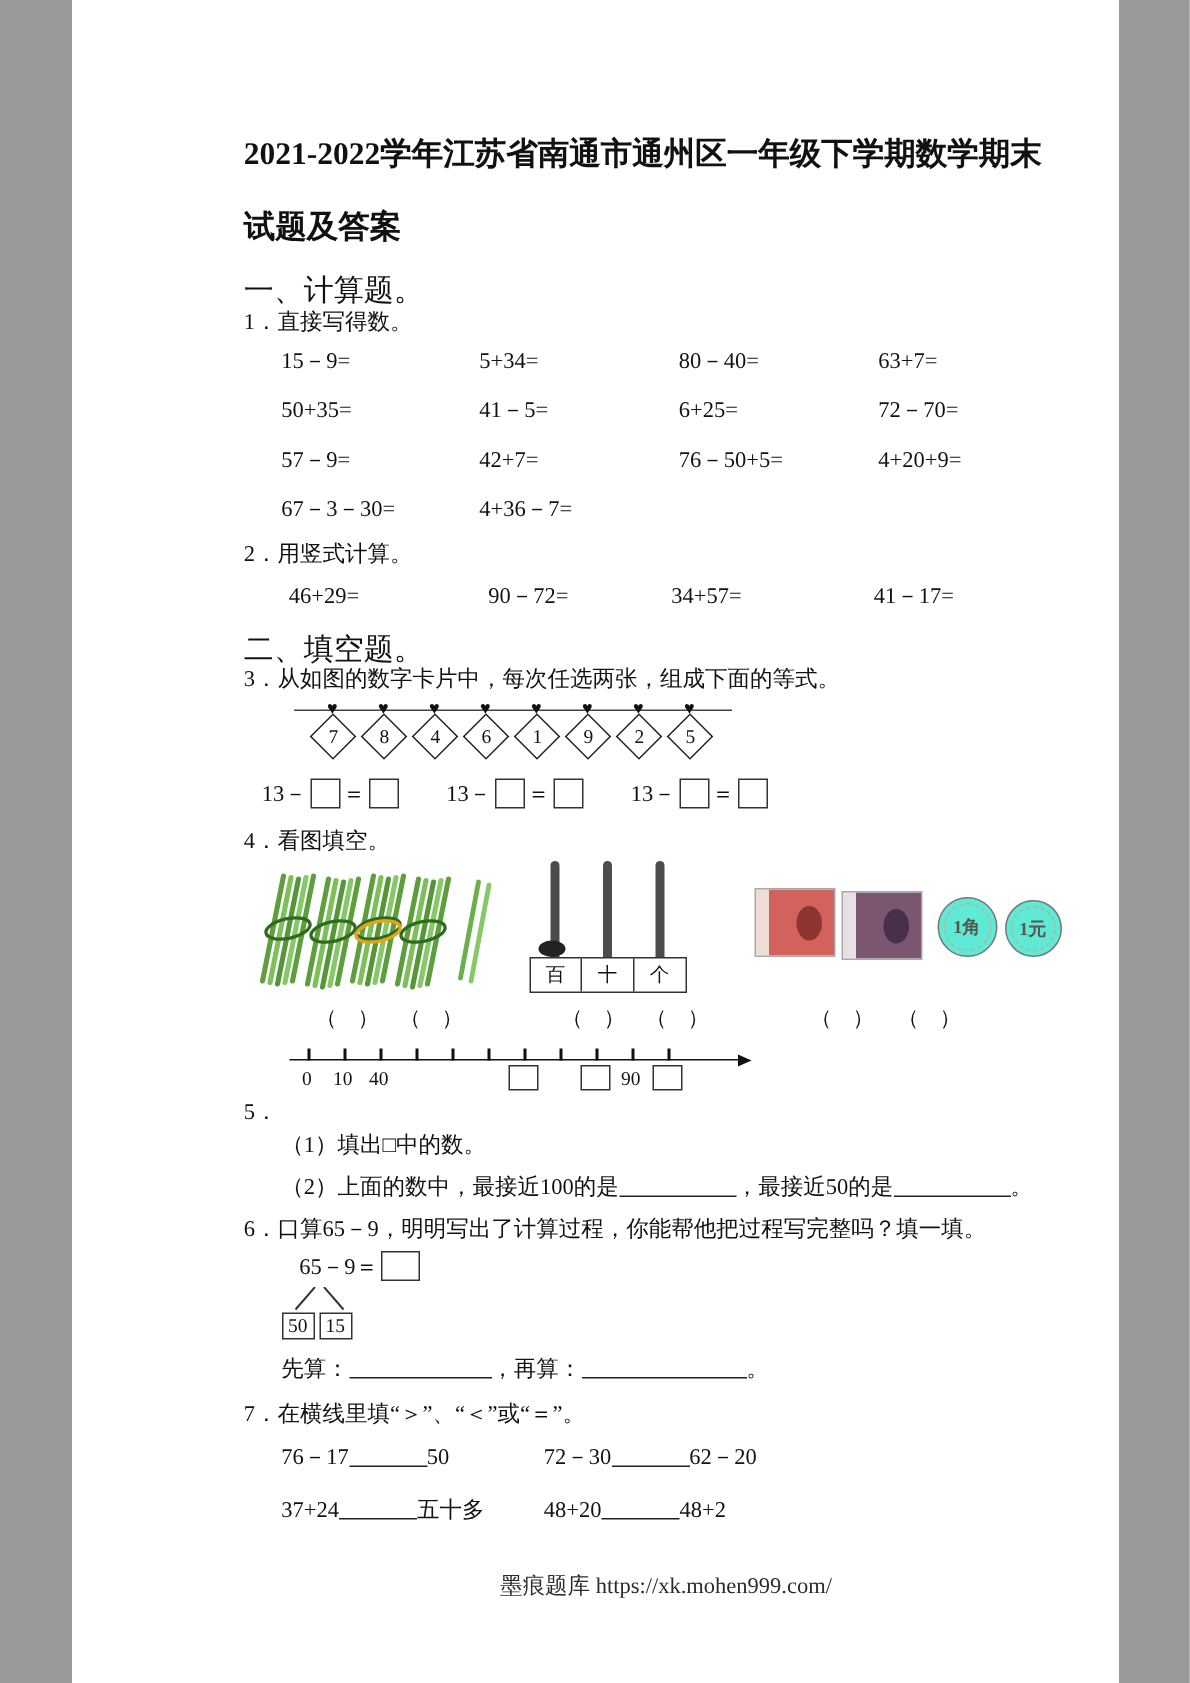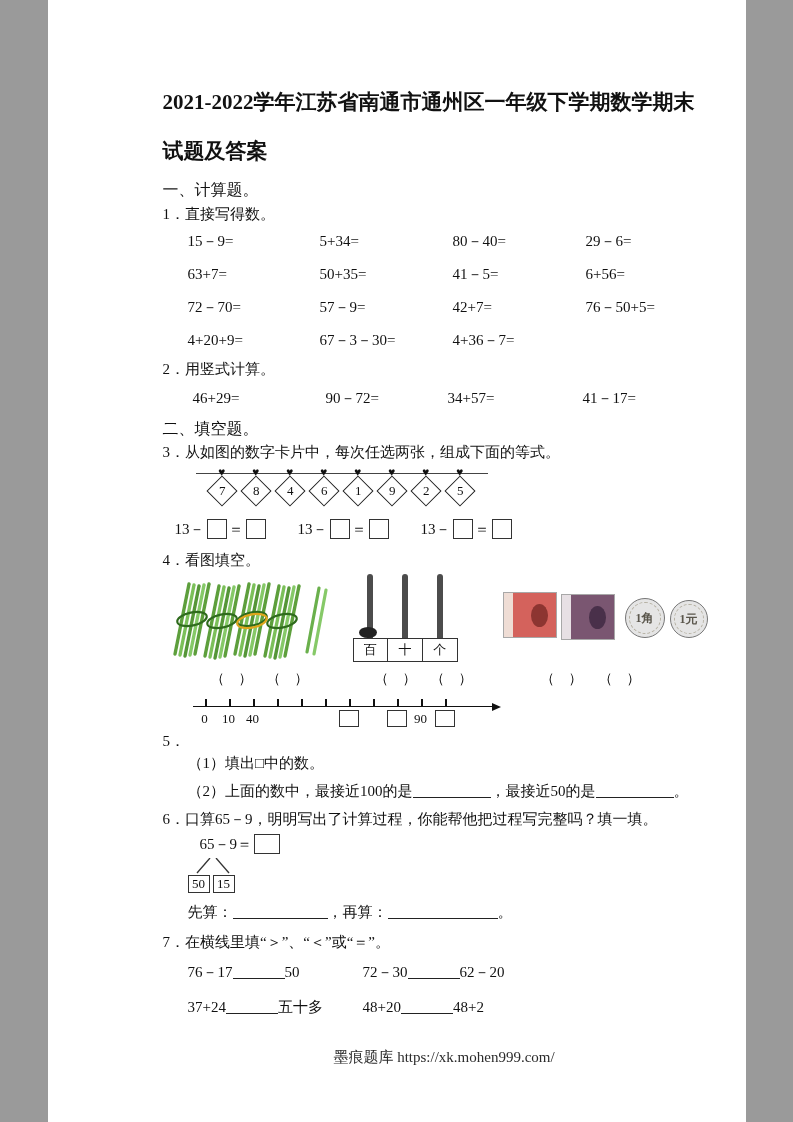--- a/index.html
+++ b/index.html
@@ -1,21 +1,21 @@
 <!DOCTYPE html>
 <html><head>
 <meta charset="utf-8">
 <style>
   *{box-sizing:border-box}
   html,body{margin:0;padding:0;background:#9a9a9a}
   .page{position:relative;width:698px;height:1122px;margin:0 auto;background:#ffffff;
         font-family:"Liberation Serif","DejaVu Serif",serif;color:#111;font-size:15px;overflow:hidden}
   .block{position:absolute;left:115px;white-space:nowrap}
   .title-line{font-size:21px;font-weight:700;line-height:49px;white-space:nowrap}
-  .sec{font-size:16px}
+  .sec{font-size:20px}
   .q1grid{display:grid;grid-template-columns:132px 133px 133px 150px;row-gap:8px;line-height:25px}
   .q2row{display:grid;grid-template-columns:133px 122px 135px 150px;line-height:25px}
   .cell{white-space:nowrap}
   .abox{display:inline-block;width:20px;height:20px;border:1px solid #333;vertical-align:-5px;margin:0 2px;background:#fff}
   .blank{display:inline-block;border-bottom:1px solid #222;height:15px;vertical-align:-2px}
   
   .cards{display:flex;gap:2px;position:relative}
   .card{width:32px;text-align:center;position:relative}
   .heart{font-size:12px;line-height:12px;height:12px;color:#111}
   .dwrap{width:22px;height:22px;margin:2px auto 0;transform:rotate(45deg);border:1.5px solid #222;
@@ -29,21 +29,21 @@
   .bead{position:absolute;width:18px;height:11px;border-radius:50%;background:#222}
   .abase{position:absolute;top:64px;left:0;width:105px;height:24px;border:1.5px solid #333;display:flex;background:#fff}
   .abase span{flex:1;text-align:center;font-size:13px;line-height:21px}
   .abase span + span{border-left:1px solid #333}
   .note{position:absolute;width:54px;height:46px;border:1px solid #a8a8a8}
   .note-red{background:linear-gradient(90deg,#efddd5 0 9px,#d4625c 9px)}
   .note-purple{background:linear-gradient(90deg,#e7e0e4 0 9px,#7a5671 9px)}
   .portrait{position:absolute;right:8px;top:11px;width:17px;height:23px;border-radius:50%}
   .portrait-red{background:#8d3531}
   .portrait-purple{background:#49304a}
-  .coin{position:absolute;border-radius:50%;border:1.5px solid #777;background:#e5e5e5;
+  .coin{position:absolute;border-radius:50%;border:1.5px solid #777;background:#5eead4;
         display:flex;align-items:center;justify-content:center}
   .coin::before{content:"";position:absolute;inset:3px;border:1px dashed #b5b0a2;border-radius:50%}
   .coin-text{font-size:12px;font-weight:700;color:#5a564c;position:relative}
   .paren{position:absolute;font-size:14px}
   
   .nl-line{position:absolute;top:12px;left:30px;width:300px;border-top:1.5px solid #111}
   .nl-arrow{position:absolute;top:8.5px;left:329px;width:0;height:0;border-left:9px solid #111;
             border-top:4.5px solid transparent;border-bottom:4.5px solid transparent}
   .nl-tick{position:absolute;top:5px;width:2px;height:8px;background:#111}
   .nl-label{position:absolute;top:17px;width:26px;text-align:center;font-size:13px}
@@ -66,25 +66,24 @@
     <div class="title-line">试题及答案</div>
   </div>
 
   <div class="block sec" style="top:180px">一、计算题。</div>
   <div class="block" style="top:205px">1．直接写得数。</div>
 
   <div class="block q1grid" style="top:229px;left:140px">
     <span class="cell">15－9=</span>
     <span class="cell">5+34=</span>
     <span class="cell">80－40=</span>
-    <span class="cell">29－6=</span>
     <span class="cell">63+7=</span>
     <span class="cell">50+35=</span>
     <span class="cell">41－5=</span>
-    <span class="cell">6+56=</span>
+    <span class="cell">6+25=</span>
     <span class="cell">72－70=</span>
     <span class="cell">57－9=</span>
     <span class="cell">42+7=</span>
     <span class="cell">76－50+5=</span>
     <span class="cell">4+20+9=</span>
     <span class="cell">67－3－30=</span>
     <span class="cell">4+36－7=</span>
   </div>
 
   <div class="block" style="top:360px">2．用竖式计算。</div>

